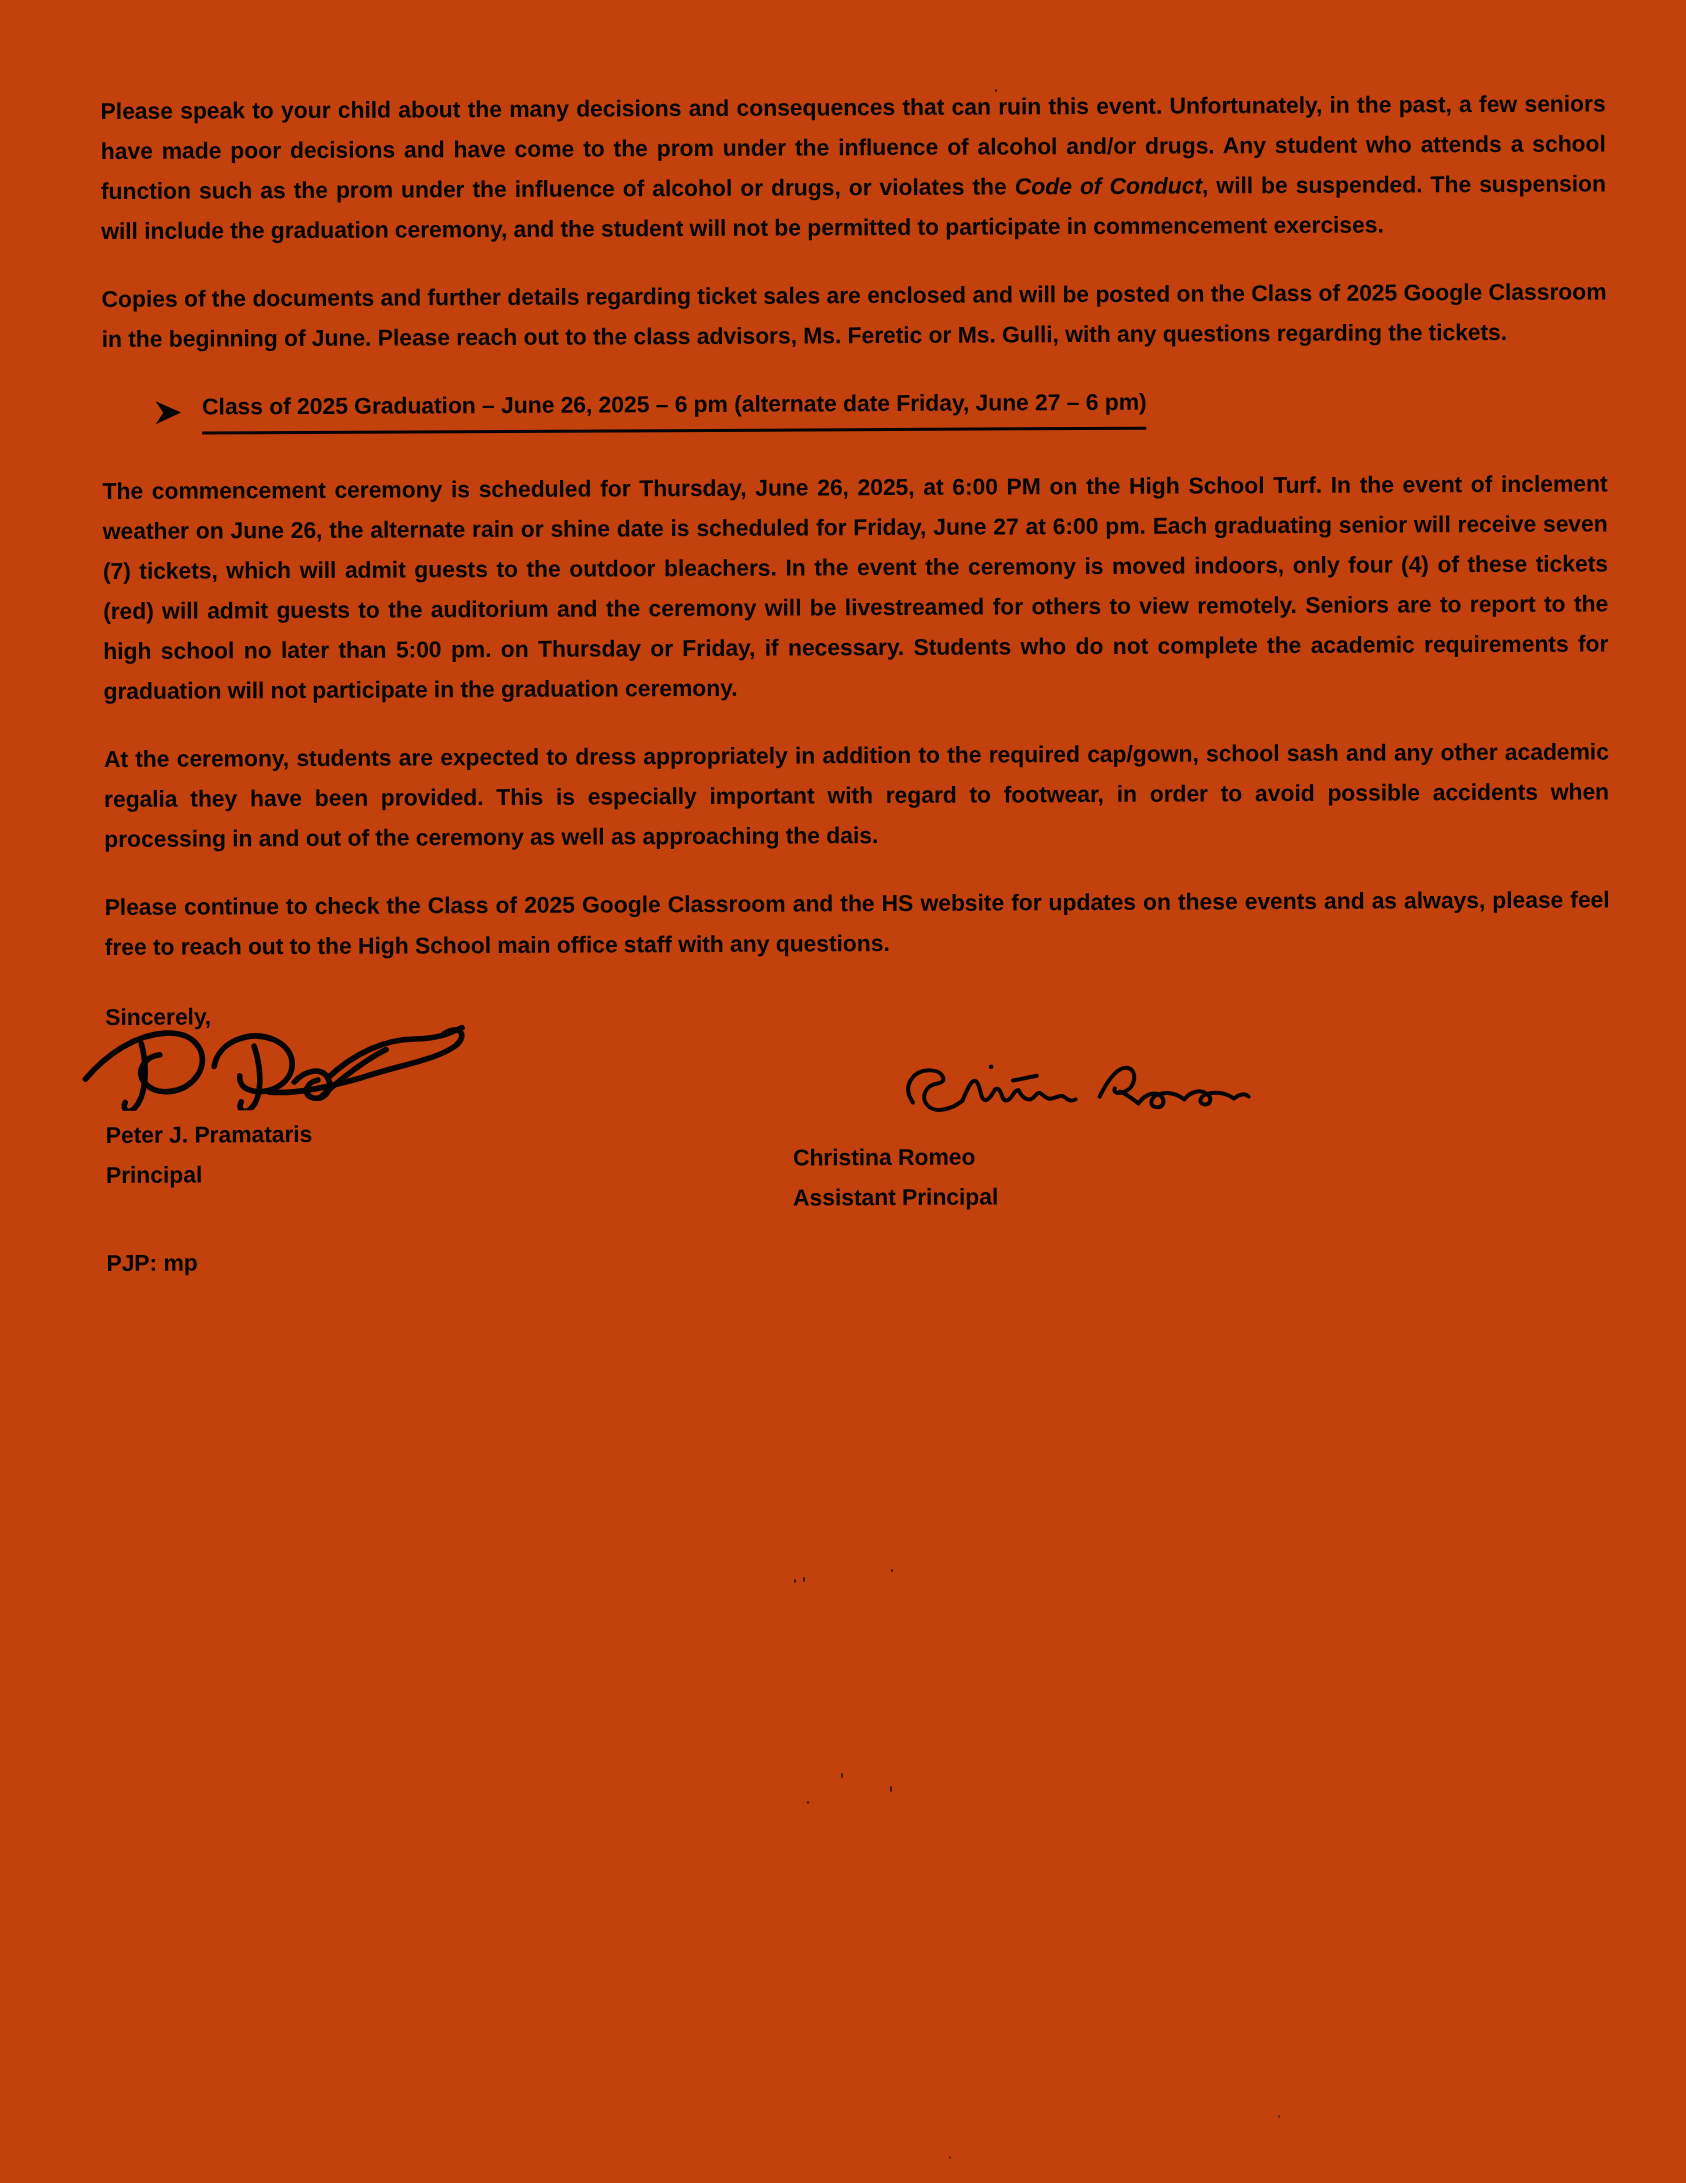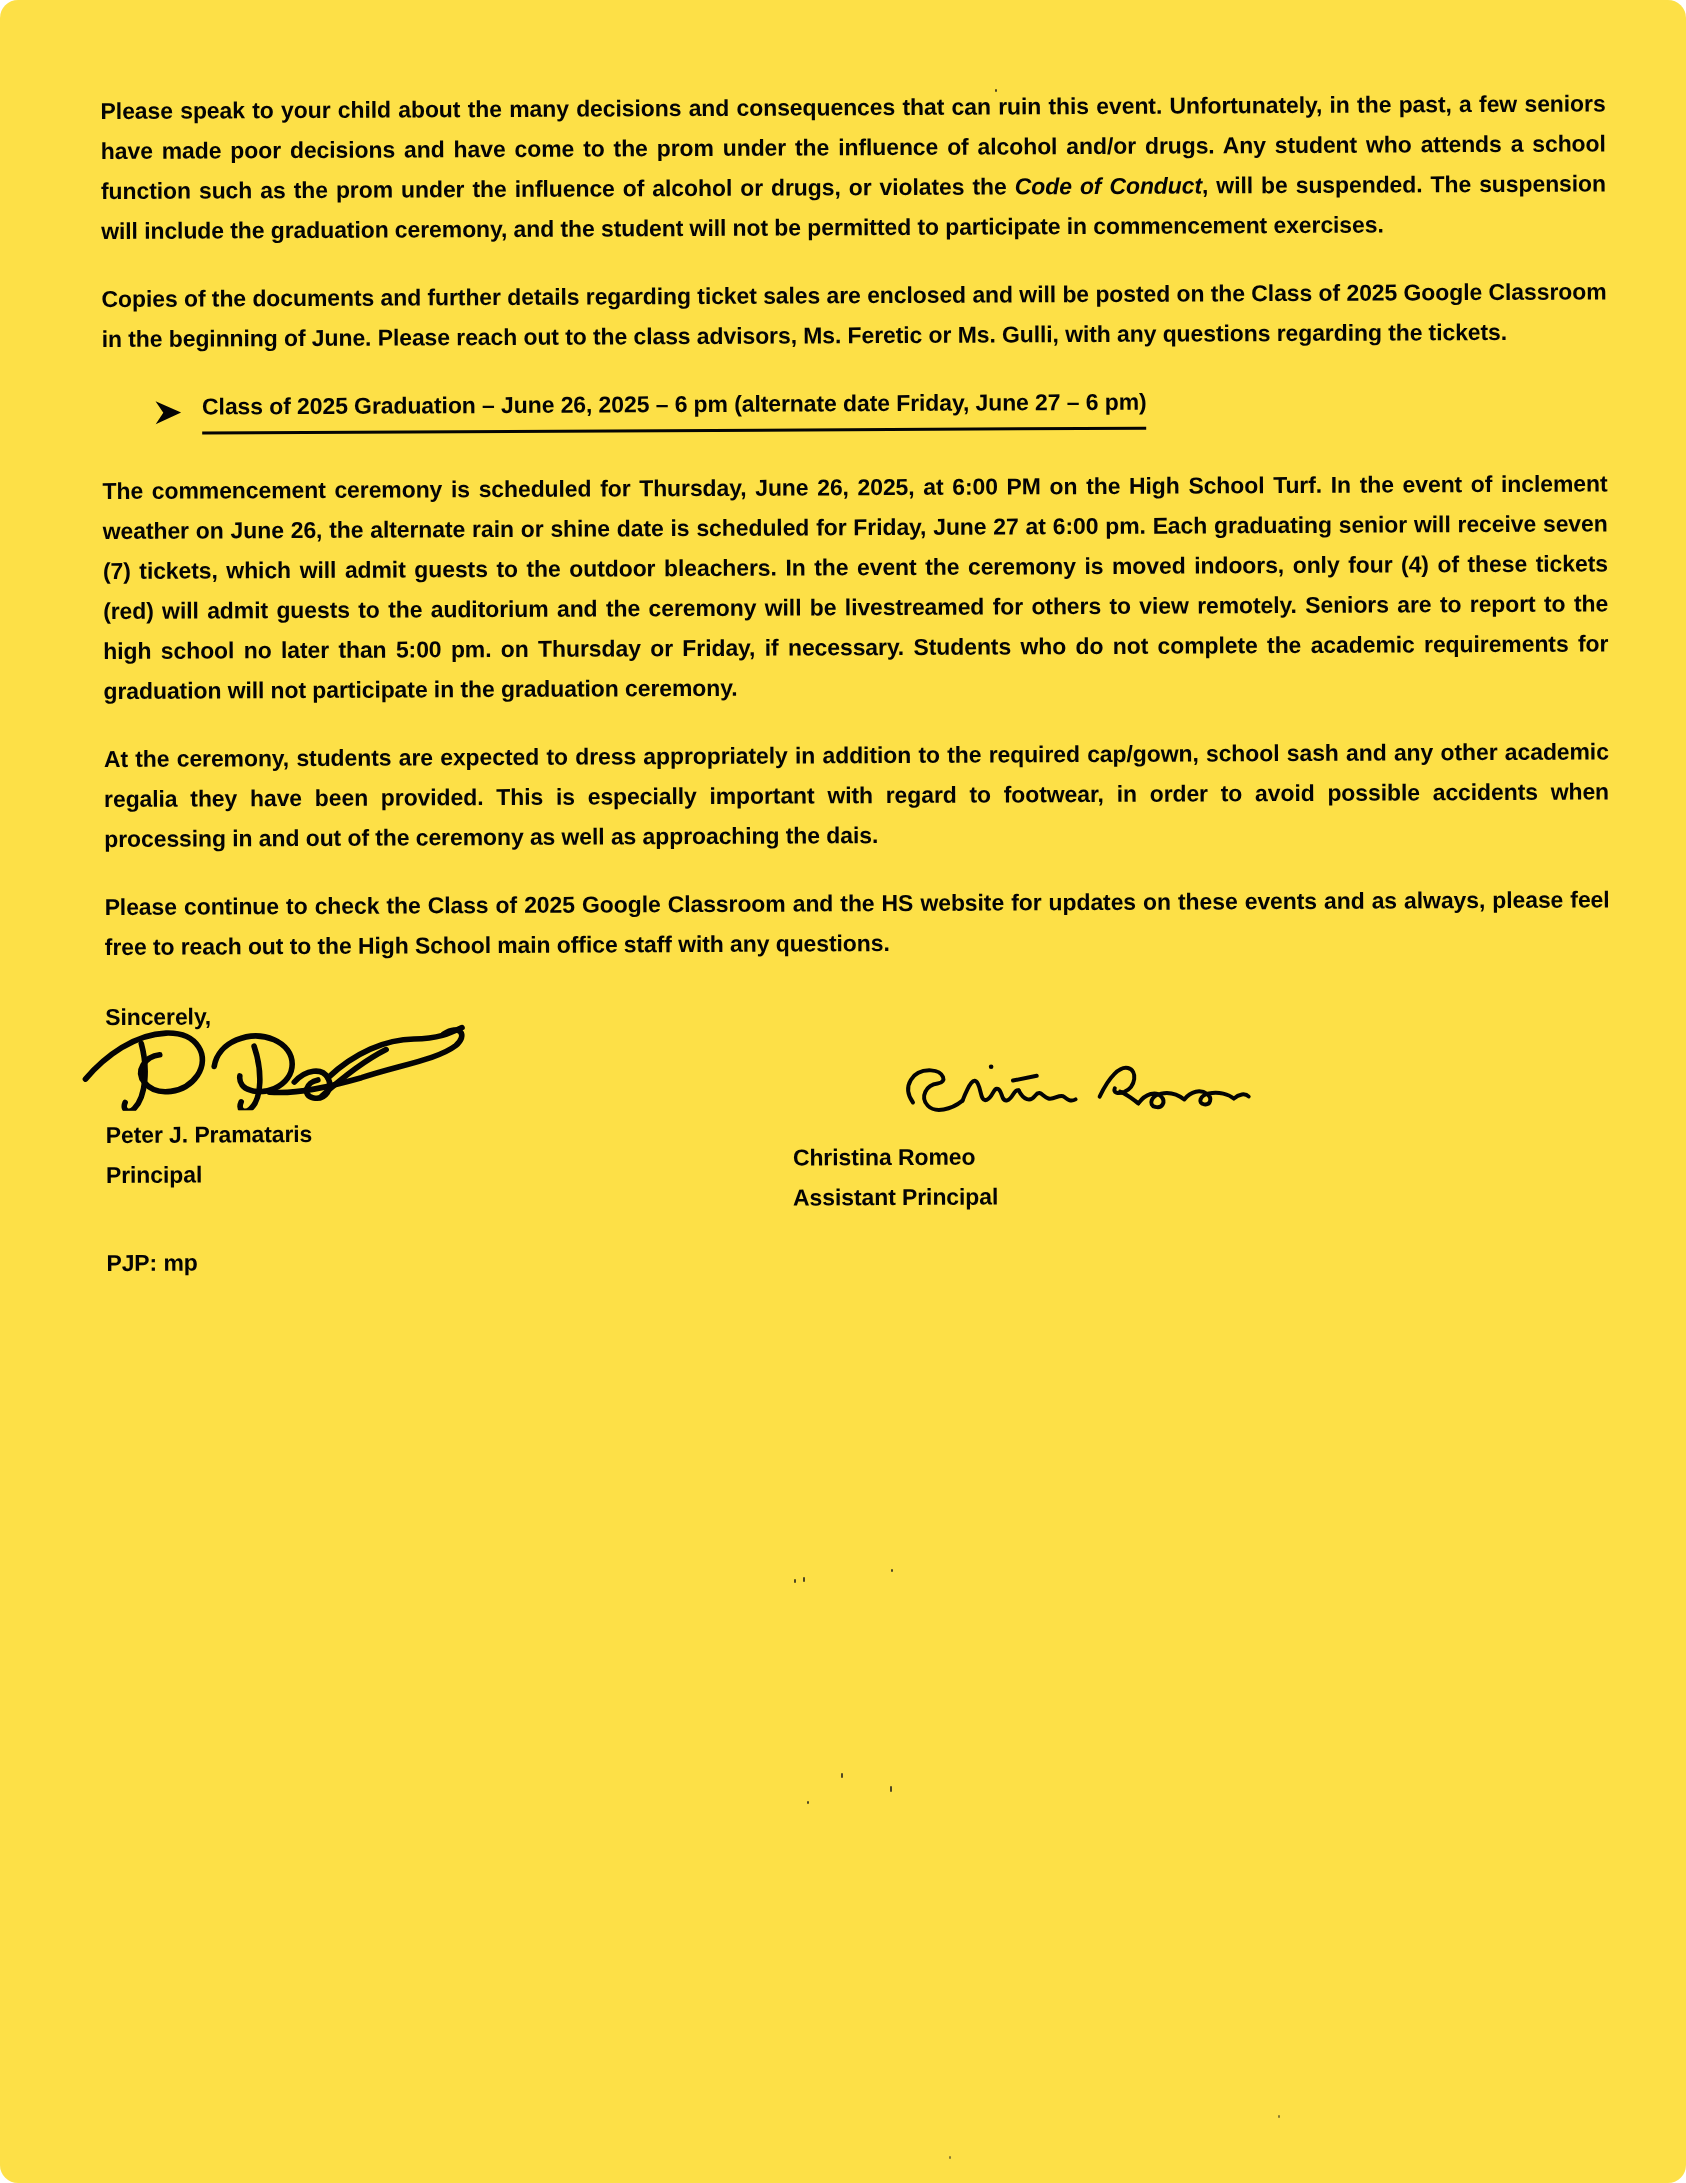--- a/index.html
+++ b/index.html
@@ -4,25 +4,24 @@
 <style>
   html, body {
     margin: 0;
     padding: 0;
     background: #ffffff;
   }
   .page {
     position: relative;
     width: 1686px;
     height: 2183px;
-    background: #fde047;
+    background: #c2410c;
     overflow: hidden;
     font-family: "Liberation Sans", sans-serif;
     color: #040404;
-    border-radius: 18px;
   }
   
   .content {
     position: absolute;
     left: 100px;
     top: 0;
     width: 1505px;
     transform: rotate(-0.29deg);
     transform-origin: 0 0;
     font-size: 23px;

